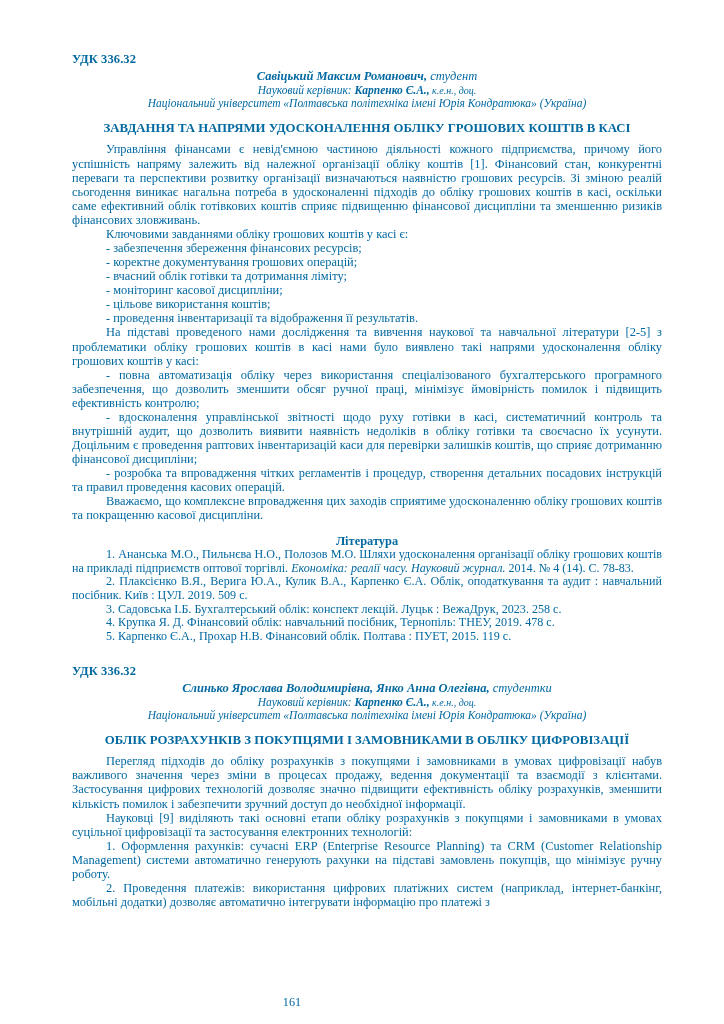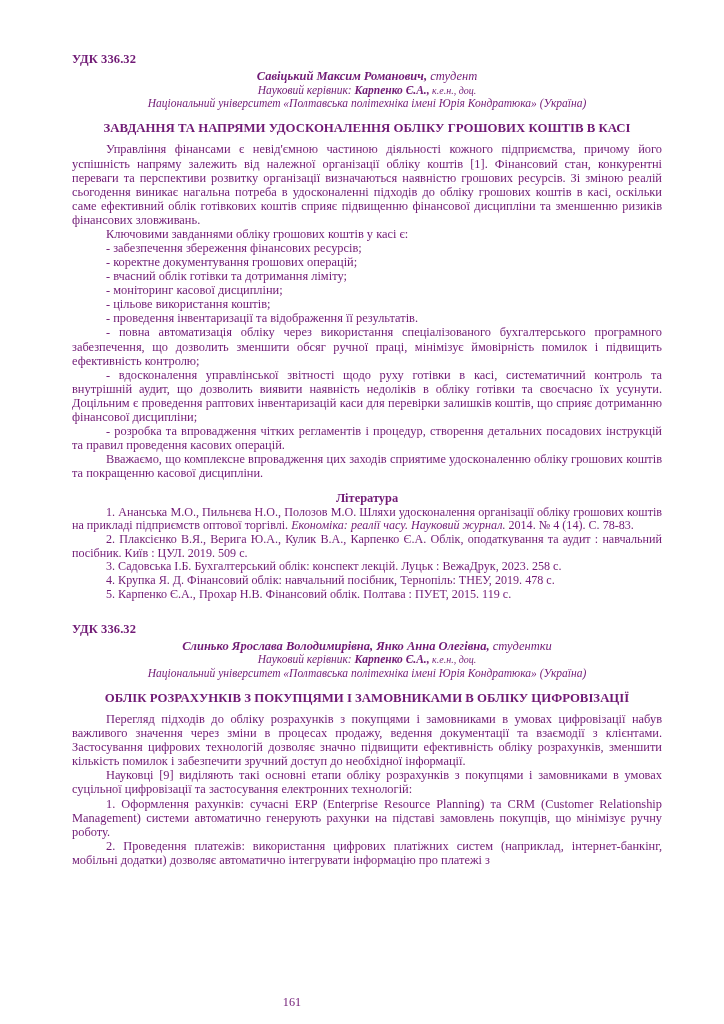--- a/index.html
+++ b/index.html
@@ -6,21 +6,21 @@
     margin: 0;
     padding: 0;
     background: #ffffff;
   }
   .page {
     width: 724px;
     height: 1024px;
     position: relative;
     background: #ffffff;
     font-family: "Liberation Serif", "DejaVu Serif", serif;
-    color: #701a75;
+    color: #0369a1;
     box-sizing: border-box;
     padding: 52px 62px 28px 72px;
     overflow: hidden;
   }
   .udk {
     font-weight: bold;
     font-size: 12.5px;
     margin: 0 0 2px 0;
     letter-spacing: 0.1px;
   }
@@ -135,20 +135,21 @@
     <p class="body">Управління фінансами є невід'ємною частиною діяльності кожного підприємства, причому його успішність напряму залежить від належної організації обліку коштів [1]. Фінансовий стан, конкурентні переваги та перспективи розвитку організації визначаються наявністю грошових ресурсів. Зі зміною реалій сьогодення виникає нагальна потреба в удосконаленні підходів до обліку грошових коштів в касі, оскільки саме ефективний облік готівкових коштів сприяє підвищенню фінансової дисципліни та зменшенню ризиків фінансових зловживань.</p>
     <p class="body">Ключовими завданнями обліку грошових коштів у касі є:</p>
 
     <p class="bullet">- забезпечення збереження фінансових ресурсів;</p>
     <p class="bullet">- коректне документування грошових операцій;</p>
     <p class="bullet">- вчасний облік готівки та дотримання ліміту;</p>
     <p class="bullet">- моніторинг касової дисципліни;</p>
     <p class="bullet">- цільове використання коштів;</p>
     <p class="bullet">- проведення інвентаризації та відображення її результатів.</p>
 
+    <p class="body">На підставі проведеного нами дослідження та вивчення наукової та навчальної літератури [2-5] з проблематики обліку грошових коштів в касі нами було виявлено такі напрями удосконалення обліку грошових коштів у касі:</p>
 
     <p class="body">- повна автоматизація обліку через використання спеціалізованого бухгалтерського програмного забезпечення, що дозволить зменшити обсяг ручної праці, мінімізує ймовірність помилок і підвищить ефективність контролю;</p>
     <p class="body">- вдосконалення управлінської звітності щодо руху готівки в касі, систематичний контроль та внутрішній аудит, що дозволить виявити наявність недоліків в обліку готівки та своєчасно їх усунути. Доцільним є проведення раптових інвентаризацій каси для перевірки залишків коштів, що сприяє дотриманню фінансової дисципліни;</p>
     <p class="body">- розробка та впровадження чітких регламентів і процедур, створення детальних посадових інструкцій та правил проведення касових операцій.</p>
 
     <p class="body">Вважаємо, що комплексне впровадження цих заходів сприятиме удосконаленню обліку грошових коштів та покращенню касової дисципліни.</p>
 
     <div class="lit-heading">Література</div>
 
     <p class="ref">

